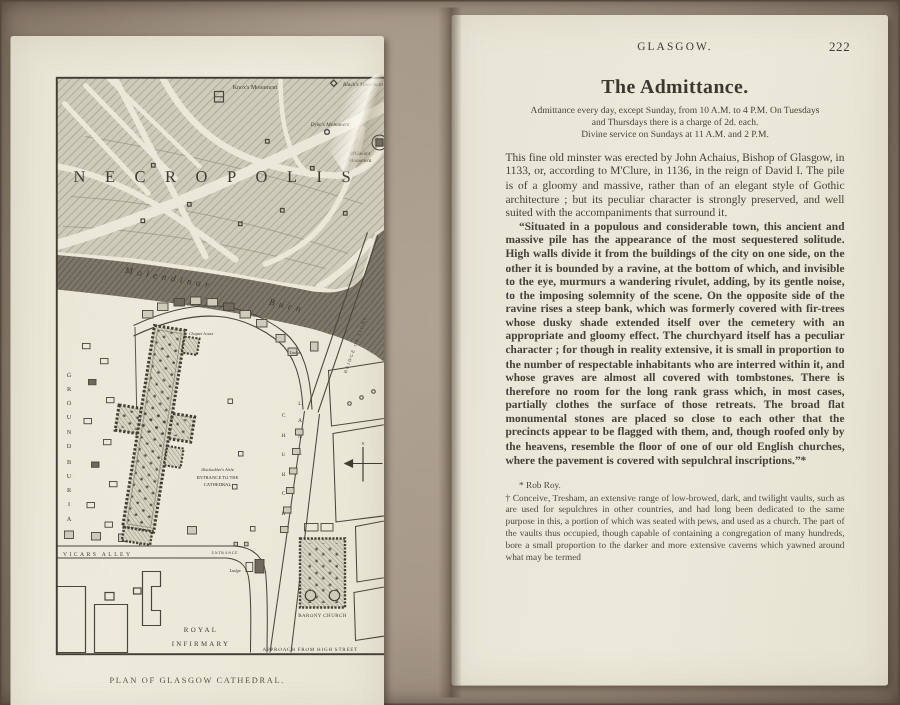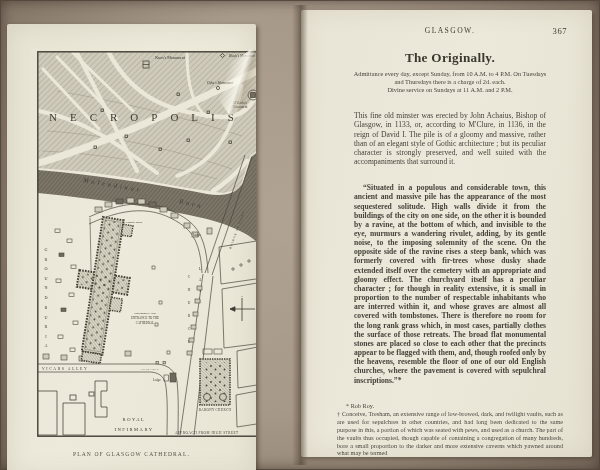--- a/index.html
+++ b/index.html
@@ -48,21 +48,21 @@
   }
   .vtext{writing-mode:vertical-rl;text-orientation:upright;}
   
   .rp-content{position:absolute;left:36px;top:16px;width:226px;}
   .running-head{position:relative;height:10px;font-size:7.6px;letter-spacing:1.4px;color:#3f3c35;}
   .running-title{position:absolute;left:0;right:0;text-align:center;}
   .page-number{position:absolute;right:-4px;top:-0.5px;font-size:8.6px;letter-spacing:0.5px;}
   .chapter-title{margin-top:14px;text-align:center;font-size:13.2px;font-weight:bold;color:#3b382f;letter-spacing:0.3px;}
   .notice{margin-top:4px;font-size:6.35px;line-height:8.1px;text-align:center;color:#47443b;}
   .body-block{margin-top:6px;}
-  .body-par{margin:17px;font-size:7.6px;line-height:9.15px;text-align:justify;color:#45423a;}
+  .body-par{margin:0;font-size:7.6px;line-height:9.15px;text-align:justify;color:#45423a;}
   .body-par.indent{text-indent:9px;font-weight:bold;}
   .footnotes{margin-top:9px;}
   .fn{margin:0;font-size:6.2px;line-height:7.8px;text-align:justify;color:#4a473e;}
   .fn-first{text-indent:9px;margin-bottom:1px;}
 </style>
 </head>
 <body>
 
 <div class="backdrop"></div>
 
@@ -261,23 +261,23 @@
     <rect x="0.8" y="0.8" width="224.4" height="384.4" fill="none" stroke="#423e34" stroke-width="1.4"></rect>
   </svg>
   <div class="map-caption">PLAN OF GLASGOW CATHEDRAL.</div>
   <div class="crease"></div>
 </div>
 
 <div class="page page-right">
   <div class="rp-content">
     <div class="running-head">
       <span class="running-title">GLASGOW.</span>
-      <span class="page-number">367</span>
-    </div>
-    <div class="chapter-title">The Originally.</div>
+      <span class="page-number">222</span>
+    </div>
+    <div class="chapter-title">The Admittance.</div>
     <div class="notice">
       <div>Admittance every day, except Sunday, from 10 A.M. to 4 P.M.  On Tuesdays</div>
       <div>and Thursdays there is a charge of 2d. each.</div>
       <div>Divine service on Sundays at 11 A.M. and 2 P.M.</div>
     </div>
     <div class="body-block">
       <p class="body-par">This fine old minster was erected by John Achaius, Bishop of Glasgow, in 1133, or, according to M'Clure, in 1136, in the reign of David I.  The pile is of a gloomy and massive, rather than of an elegant style of Gothic architecture ; but its peculiar character is strongly preserved, and well suited with the accompaniments that surround it.</p>
       <p class="body-par indent">“Situated in a populous and considerable town, this ancient and massive pile has the appearance of the most sequestered solitude.  High walls divide it from the buildings of the city on one side, on the other it is bounded by a ravine, at the bottom of which, and invisible to the eye, murmurs a wandering rivulet, adding, by its gentle noise, to the imposing solemnity of the scene.  On the opposite side of the ravine rises a steep bank, which was formerly covered with fir-trees whose dusky shade extended itself over the cemetery with an appropriate and gloomy effect.  The churchyard itself has a peculiar character ; for though in reality extensive, it is small in proportion to the number of respectable inhabitants who are interred within it, and whose graves are almost all covered with tombstones.  There is therefore no room for the long rank grass which, in most cases, partially clothes the surface of those retreats.  The broad flat monumental stones are placed so close to each other that the precincts appear to be flagged with them, and, though roofed only by the heavens, resemble the floor of one of our old English churches, where the pavement is covered with sepulchral inscriptions.”*</p>
     </div>
     <div class="footnotes">

